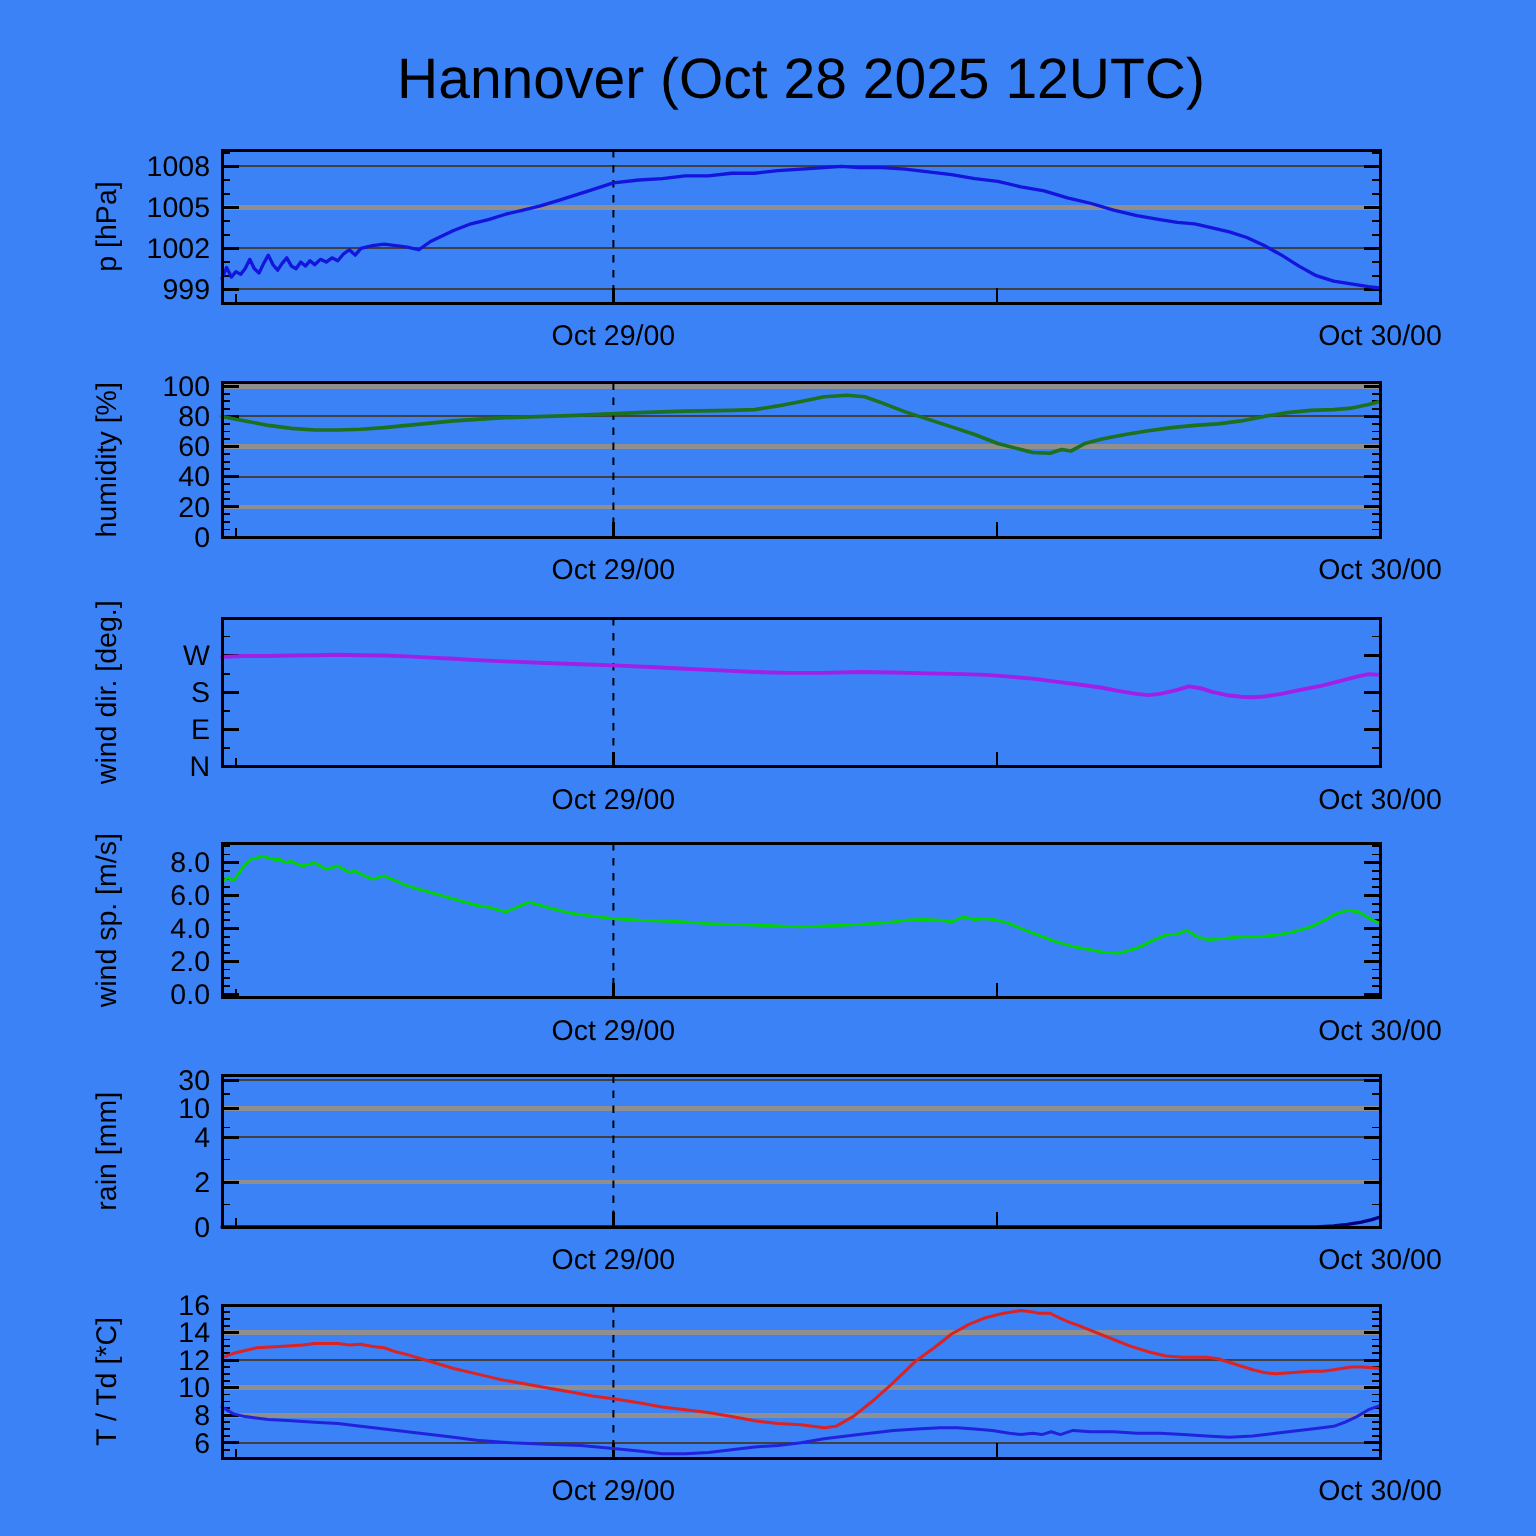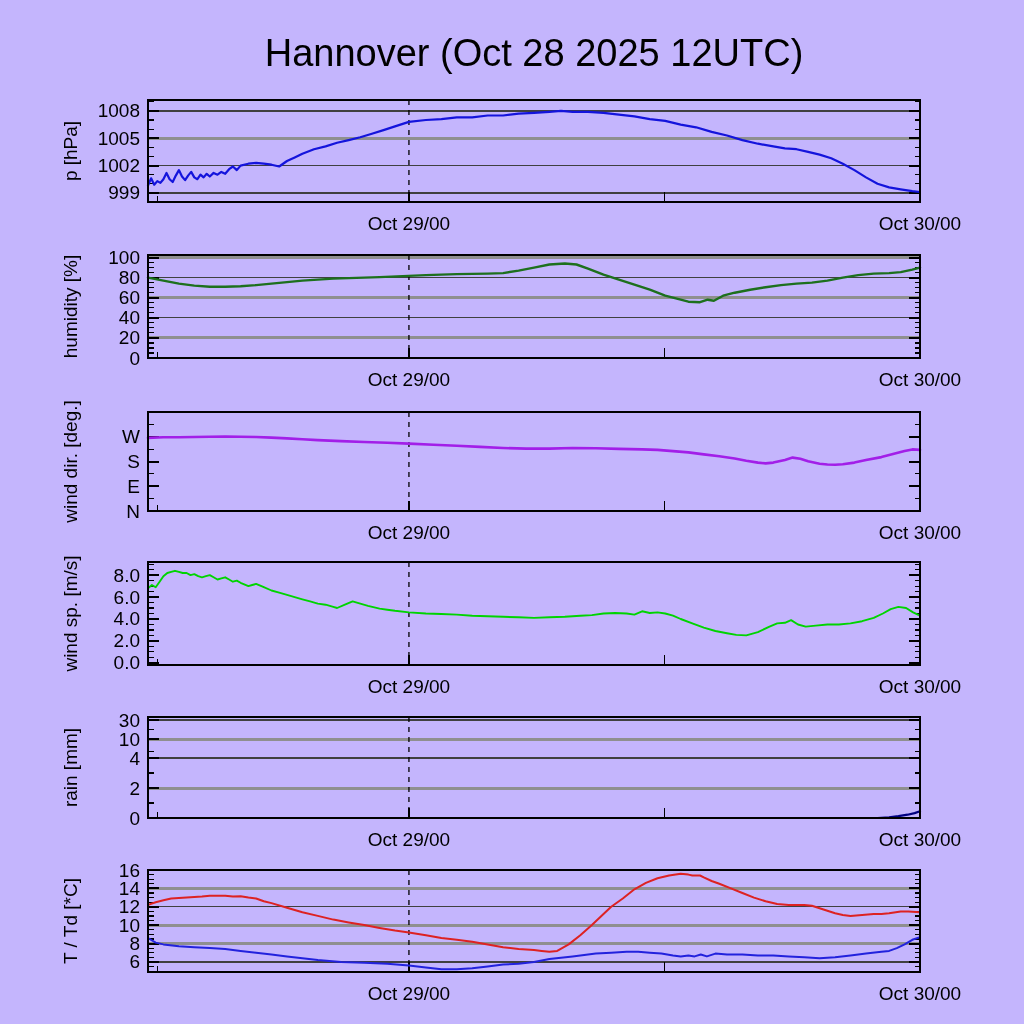--- a/index.html
+++ b/index.html
@@ -1,16 +1,16 @@
 <!DOCTYPE html>
 <html><head>
 <meta charset="utf-8">
 <style>
   html,body{margin:0;padding:0;background:#ffffff;}
-  #stage{position:relative;width:1024px;height:1024px;background:#c4b5fd;
+  #stage{position:relative;width:1024px;height:1024px;background:#3b82f6;
          font-family:"Liberation Sans", sans-serif;}
   #chart-title{position:absolute;top:32px;left:534px;transform:translateX(-50%);
           font-size:38px;color:#000;white-space:nowrap;letter-spacing:0px;}
   svg{position:absolute;top:0;left:0;}
   text{font-family:"Liberation Sans", sans-serif;fill:#000;}
 </style>
 </head>
 <body>
 
 <div id="stage">

